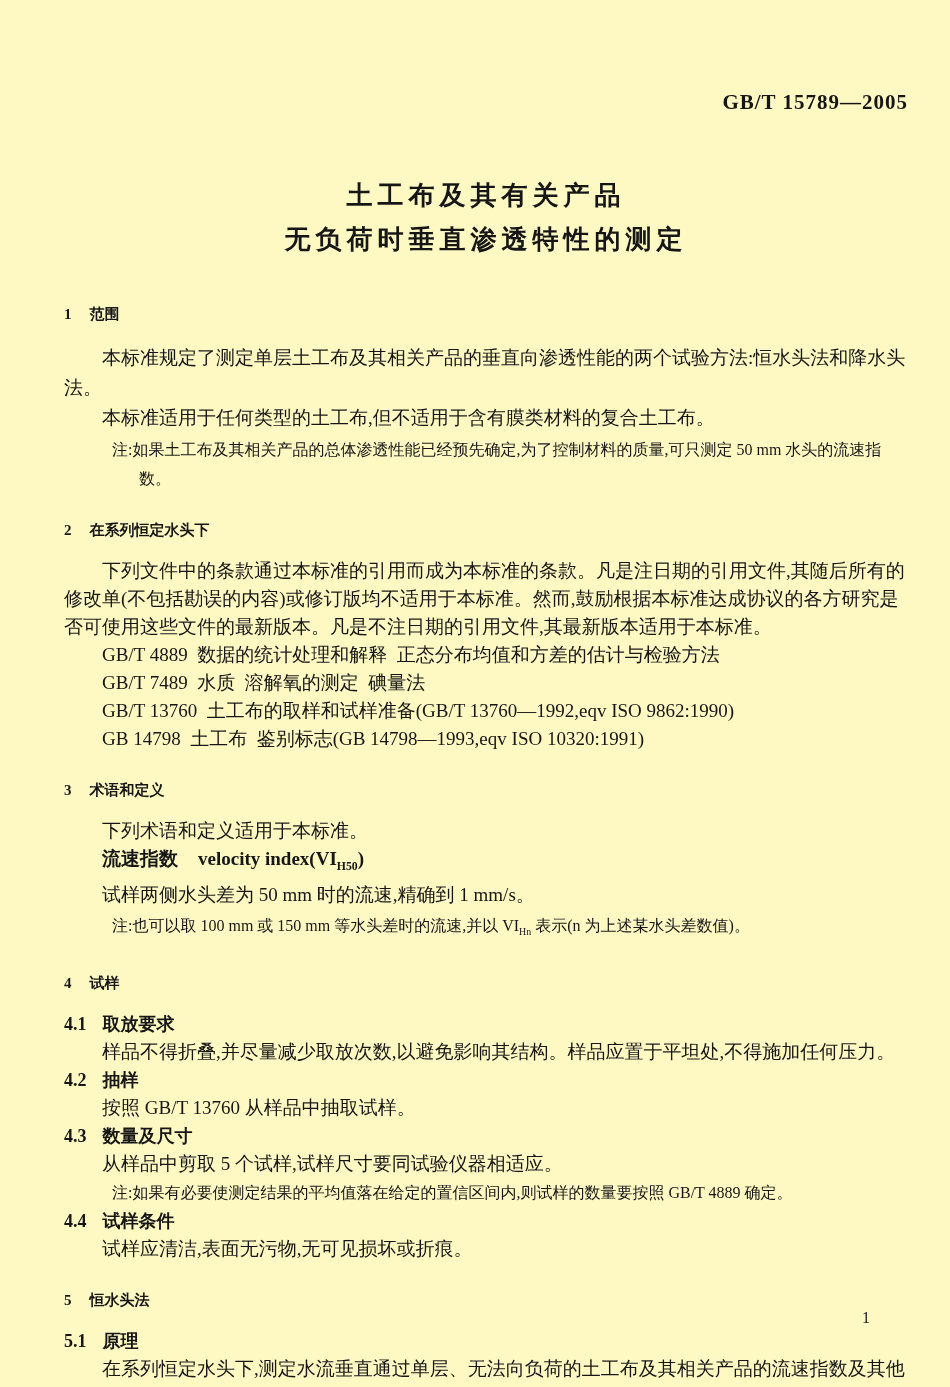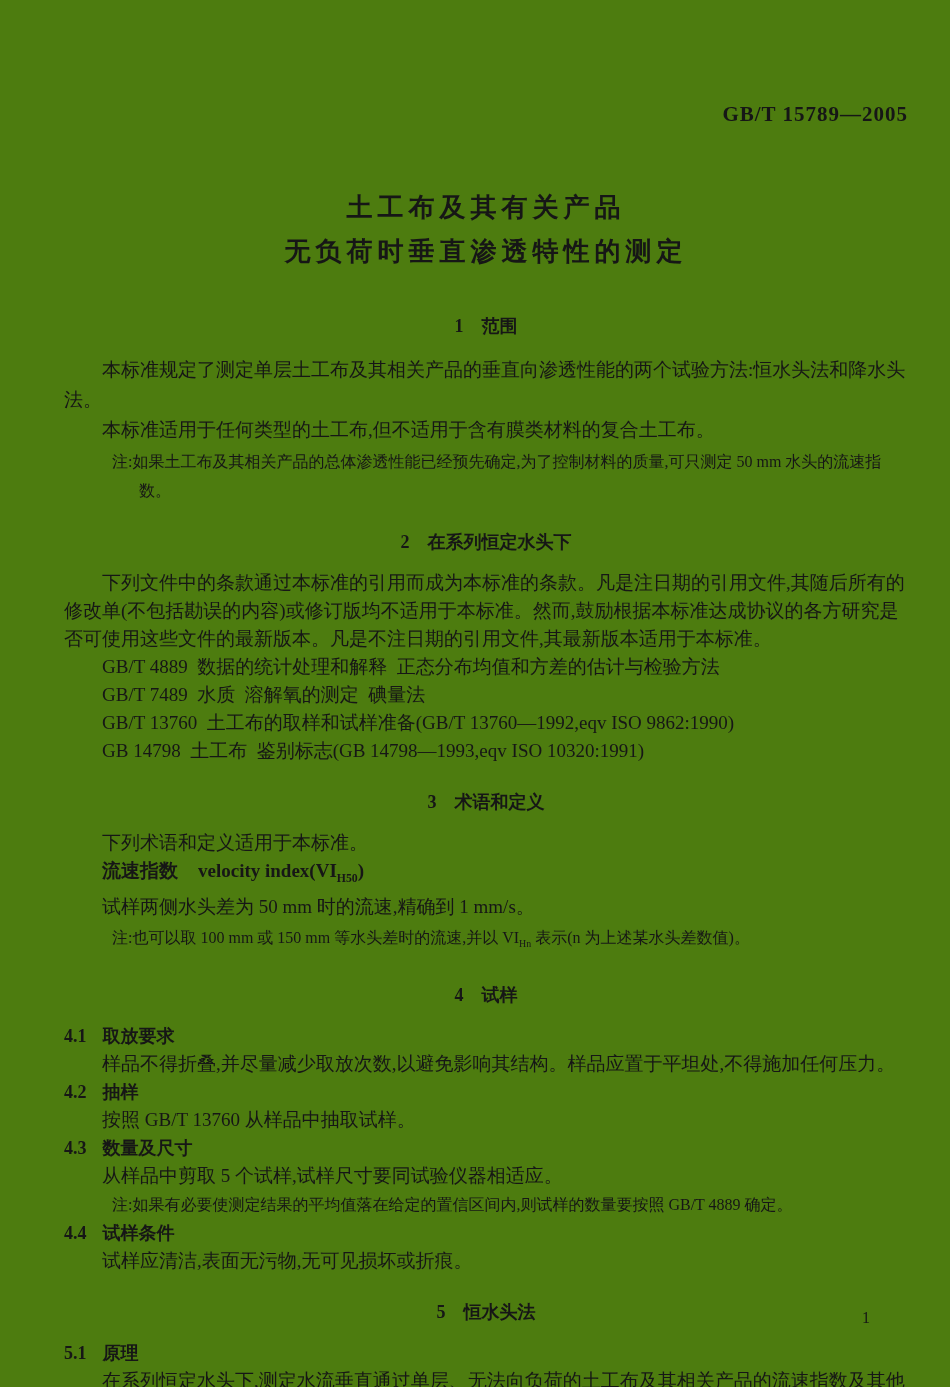--- a/index.html
+++ b/index.html
@@ -1,23 +1,23 @@
 <!DOCTYPE html>
 <html><head>
 <meta charset="utf-8">
 <style>
   html,body { margin:0; padding:0; background:#ffffff; }
   .page {
     position:relative;
     width:950px; height:1387px;
-    background:#4d7c0f;
+    background:#fef9c3;
     color:#161616;
     font-family:"Liberation Serif", serif;
     box-sizing:border-box;
-    padding:16px 42px 0 64px;
+    padding:4px 42px 0 64px;
     overflow:hidden;
   }
   .doc-code {
     padding-top:86px;
     text-align:right;
     font-weight:bold;
     font-size:21px;
     letter-spacing:1px;
   }
   .doc-title {
@@ -25,24 +25,23 @@
     text-align:center;
     font-family:"Liberation Sans", sans-serif;
     font-weight:bold;
     font-size:26px;
     line-height:44px;
     letter-spacing:5px;
   }
   .h1 {
     font-family:"Liberation Sans", sans-serif;
     font-weight:bold;
-    font-size:18px;
+    font-size:15px;
     line-height:26px;
     margin:38px 0 0 0;
-    text-align:center;
   }
   .h1 .num { display:inline-block; margin-right:18px; font-family:"Liberation Serif",serif; }
   .h2 {
     font-family:"Liberation Sans", sans-serif;
     font-weight:bold;
     font-size:18px;
     line-height:28px;
     margin:0;
   }
   .h2 .num { display:inline-block; margin-right:16px; font-family:"Liberation Serif",serif; }

